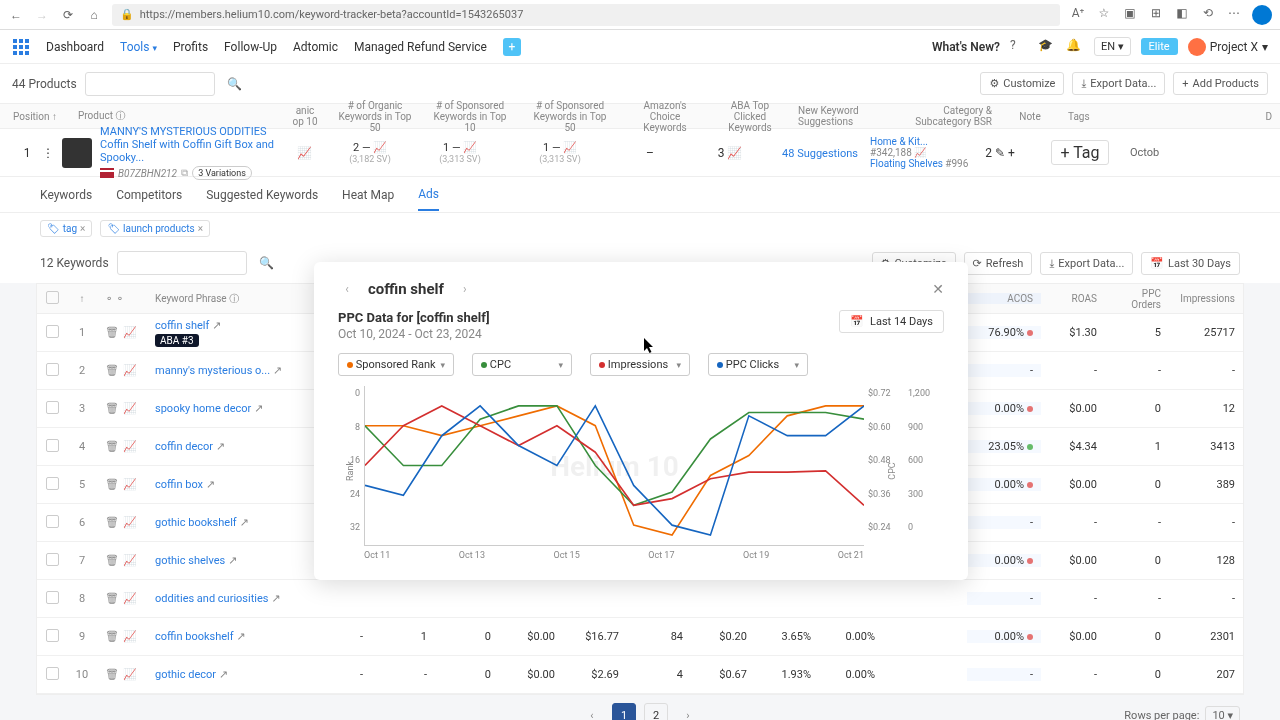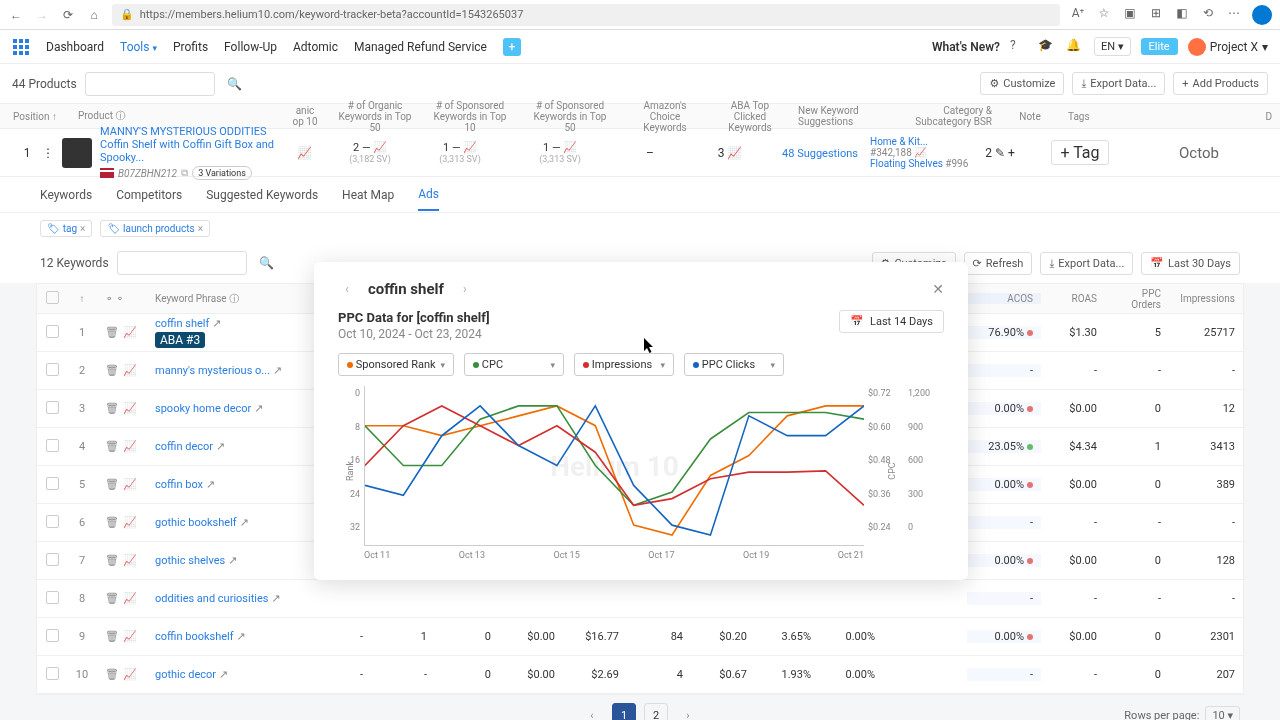--- a/index.html
+++ b/index.html
@@ -81,21 +81,21 @@
 .kt-header .kt-cell.selected-col { background: #eef3fb; }
 .kt-row { height: 38px; display: flex; align-items: center; border-bottom: 1px solid #f0f0f0; font-size: 11px; }
 .kt-cell { padding: 0 8px; }
 .kt-check { width: 30px; text-align: center; }
 .kt-num { width: 30px; text-align: center; color: #888; }
 .kt-icons { width: 50px; display: flex; gap: 4px; }
 .kt-icon { width: 14px; height: 14px; color: #888; }
 .kt-phrase { width: 160px; }
 .kt-phrase a { color: #2a7de1; text-decoration: none; }
 .kt-phrase .ext { color: #888; margin-left: 3px; }
-.aba-badge { display: inline-block; background: #0c4a6e; color: #fff; font-size: 12px; padding: 1px 5px; border-radius: 3px; margin-top: 2px; }
+.aba-badge { display: inline-block; background: #0f172a; color: #fff; font-size: 10px; padding: 1px 5px; border-radius: 3px; margin-top: 2px; }
 .kt-data { width: 64px; text-align: right; }
 .kt-data.wide { width: 74px; }
 .dot-red { width: 6px; height: 6px; background: #e57373; border-radius: 50%; display: inline-block; margin-left: 3px; vertical-align: middle; }
 .dot-green { width: 6px; height: 6px; background: #66bb6a; border-radius: 50%; display: inline-block; margin-left: 3px; vertical-align: middle; }
 .kt-gap { flex: 1; }
 .kt-cell.selected-col { background: #f5f9ff; }
 
 
 .pagination { height: 40px; display: flex; align-items: center; justify-content: center; gap: 8px; position: relative; }
 .page-btn { width: 24px; height: 24px; border: 1px solid #ddd; border-radius: 3px; display: flex; align-items: center; justify-content: center; cursor: pointer; font-size: 11px; }
@@ -105,21 +105,21 @@
 .rows-select { border: 1px solid #ddd; border-radius: 3px; padding: 2px 6px; }
 
 
 .modal-overlay { position: absolute; top: 262px; left: 314px; width: 654px; background: #fff; border-radius: 6px; box-shadow: 0 4px 24px rgba(0,0,0,0.15); padding: 18px 24px 20px; }
 .modal-header { display: flex; align-items: center; gap: 12px; margin-bottom: 12px; }
 .modal-nav { width: 18px; height: 18px; color: #aaa; cursor: pointer; display: flex; align-items: center; justify-content: center; }
 .modal-title { font-size: 15px; font-weight: 700; }
 .modal-close { margin-left: auto; color: #888; cursor: pointer; font-size: 14px; }
 .modal-subtitle { font-size: 13px; font-weight: 700; margin-bottom: 2px; }
 .modal-date { font-size: 12px; color: #888; margin-bottom: 12px; }
-.modal-controls { display: flex; gap: 10px; align-items: center; margin-bottom: 10px; }
+.modal-controls { display: flex; gap: 18px; align-items: center; margin-bottom: 10px; }
 .modal-date-picker { margin-left: auto; display: flex; align-items: center; gap: 6px; border: 1px solid #ddd; border-radius: 3px; padding: 4px 10px; font-size: 11px; position: absolute; right: 24px; top: 48px; }
 .chart-select { border: 1px solid #ccc; border-radius: 3px; padding: 4px 8px; font-size: 11px; display: flex; align-items: center; gap: 5px; min-width: 100px; justify-content: space-between; }
 .chart-select .dot { width: 6px; height: 6px; border-radius: 50%; display: inline-block; }
 .chart-select .caret { color: #888; font-size: 9px; }
 .dot-orange { background: #ef6c00; }
 .dot-green2 { background: #388e3c; }
 .dot-red2 { background: #d32f2f; }
 .dot-blue { background: #1565c0; }
 
 
@@ -266,21 +266,21 @@
   </div>
   <div class="metric-cell" style="width:80px">–</div>
   <div class="metric-cell" style="width:80px"><span>3</span> 📈</div>
   <div class="metric-cell" style="width:100px"><span class="suggestions-link">48 Suggestions</span></div>
   <div class="category-cell">
     <div><span class="cat-home">Home &amp; Kit...</span> <span class="rank-num">#342,188</span> 📈</div>
     <div><span class="cat-float">Floating Shelves</span> <span class="rank-num">#996</span></div>
   </div>
   <div class="metric-cell" style="width:60px"><span>2</span> ✎ +</div>
   <div class="metric-cell" style="width:100px"><span class="tag-btn">+ <span>Tag</span></span></div>
-  <div style="flex:1;text-align:center;font-size:15px;color:#666">Octob</div>
+  <div style="flex:1;text-align:left;font-size:11px;color:#666">Octob</div>
 </div>
 
 <div class="tabs-bar">
   <span class="tab">Keywords</span>
   <span class="tab">Competitors</span>
   <span class="tab">Suggested Keywords</span>
   <span class="tab">Heat Map</span>
   <span class="tab active">Ads</span>
 </div>
 

